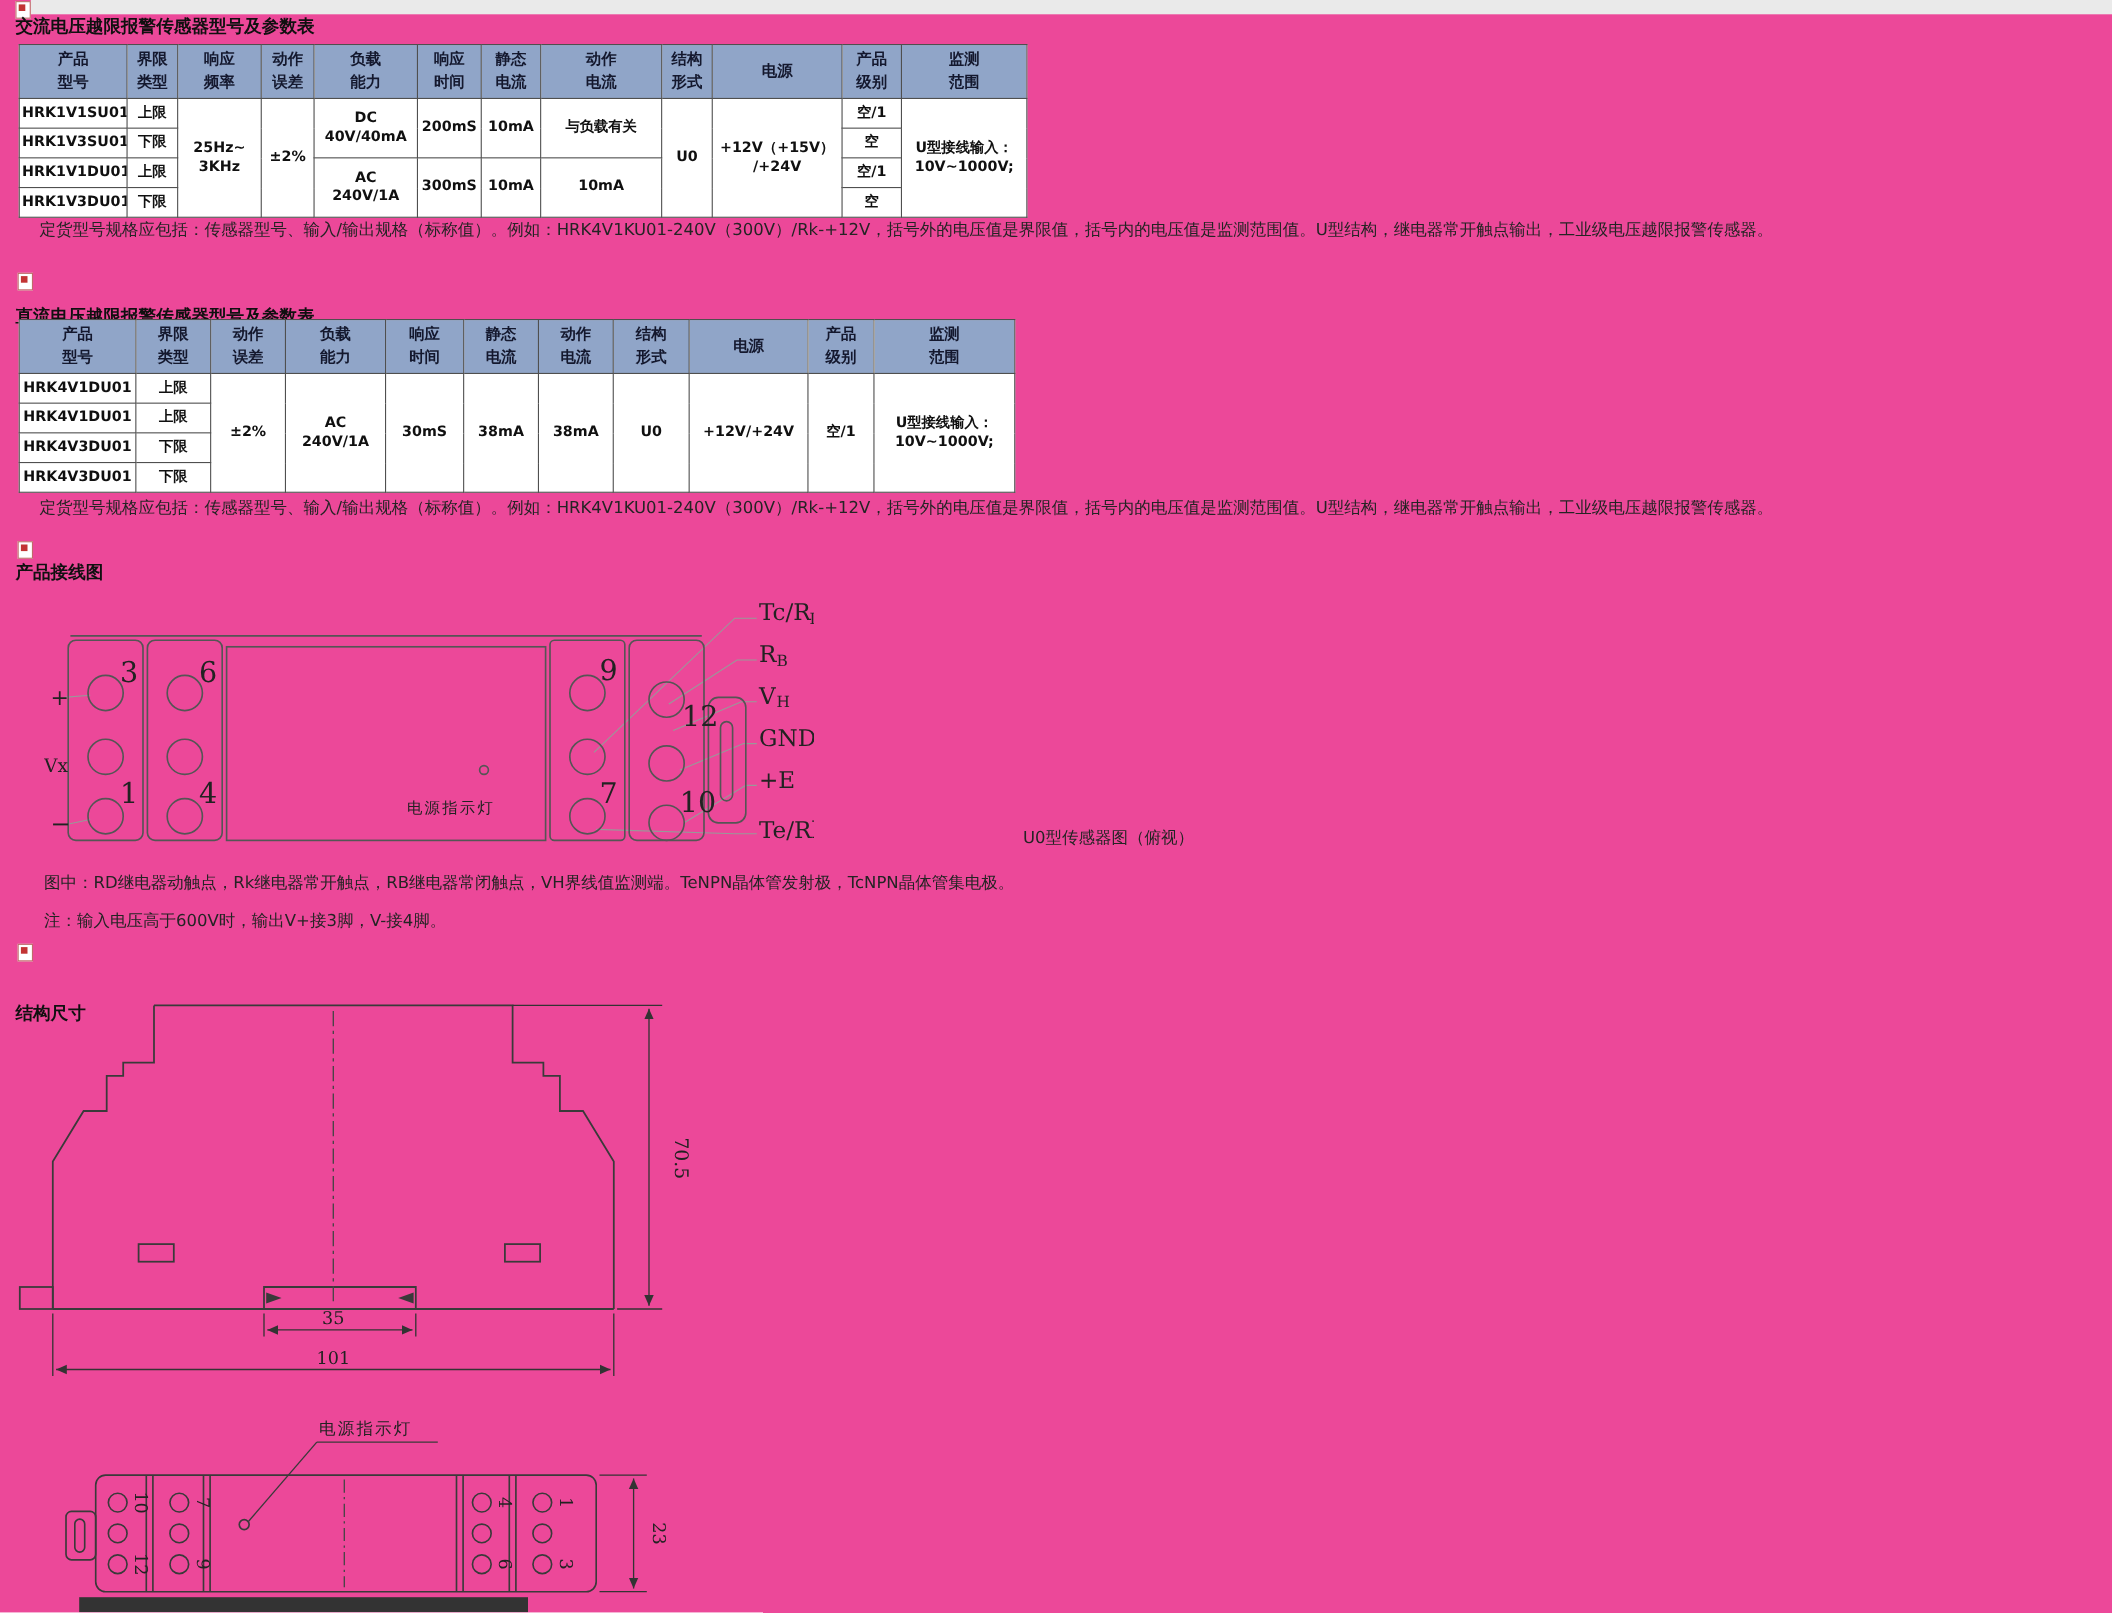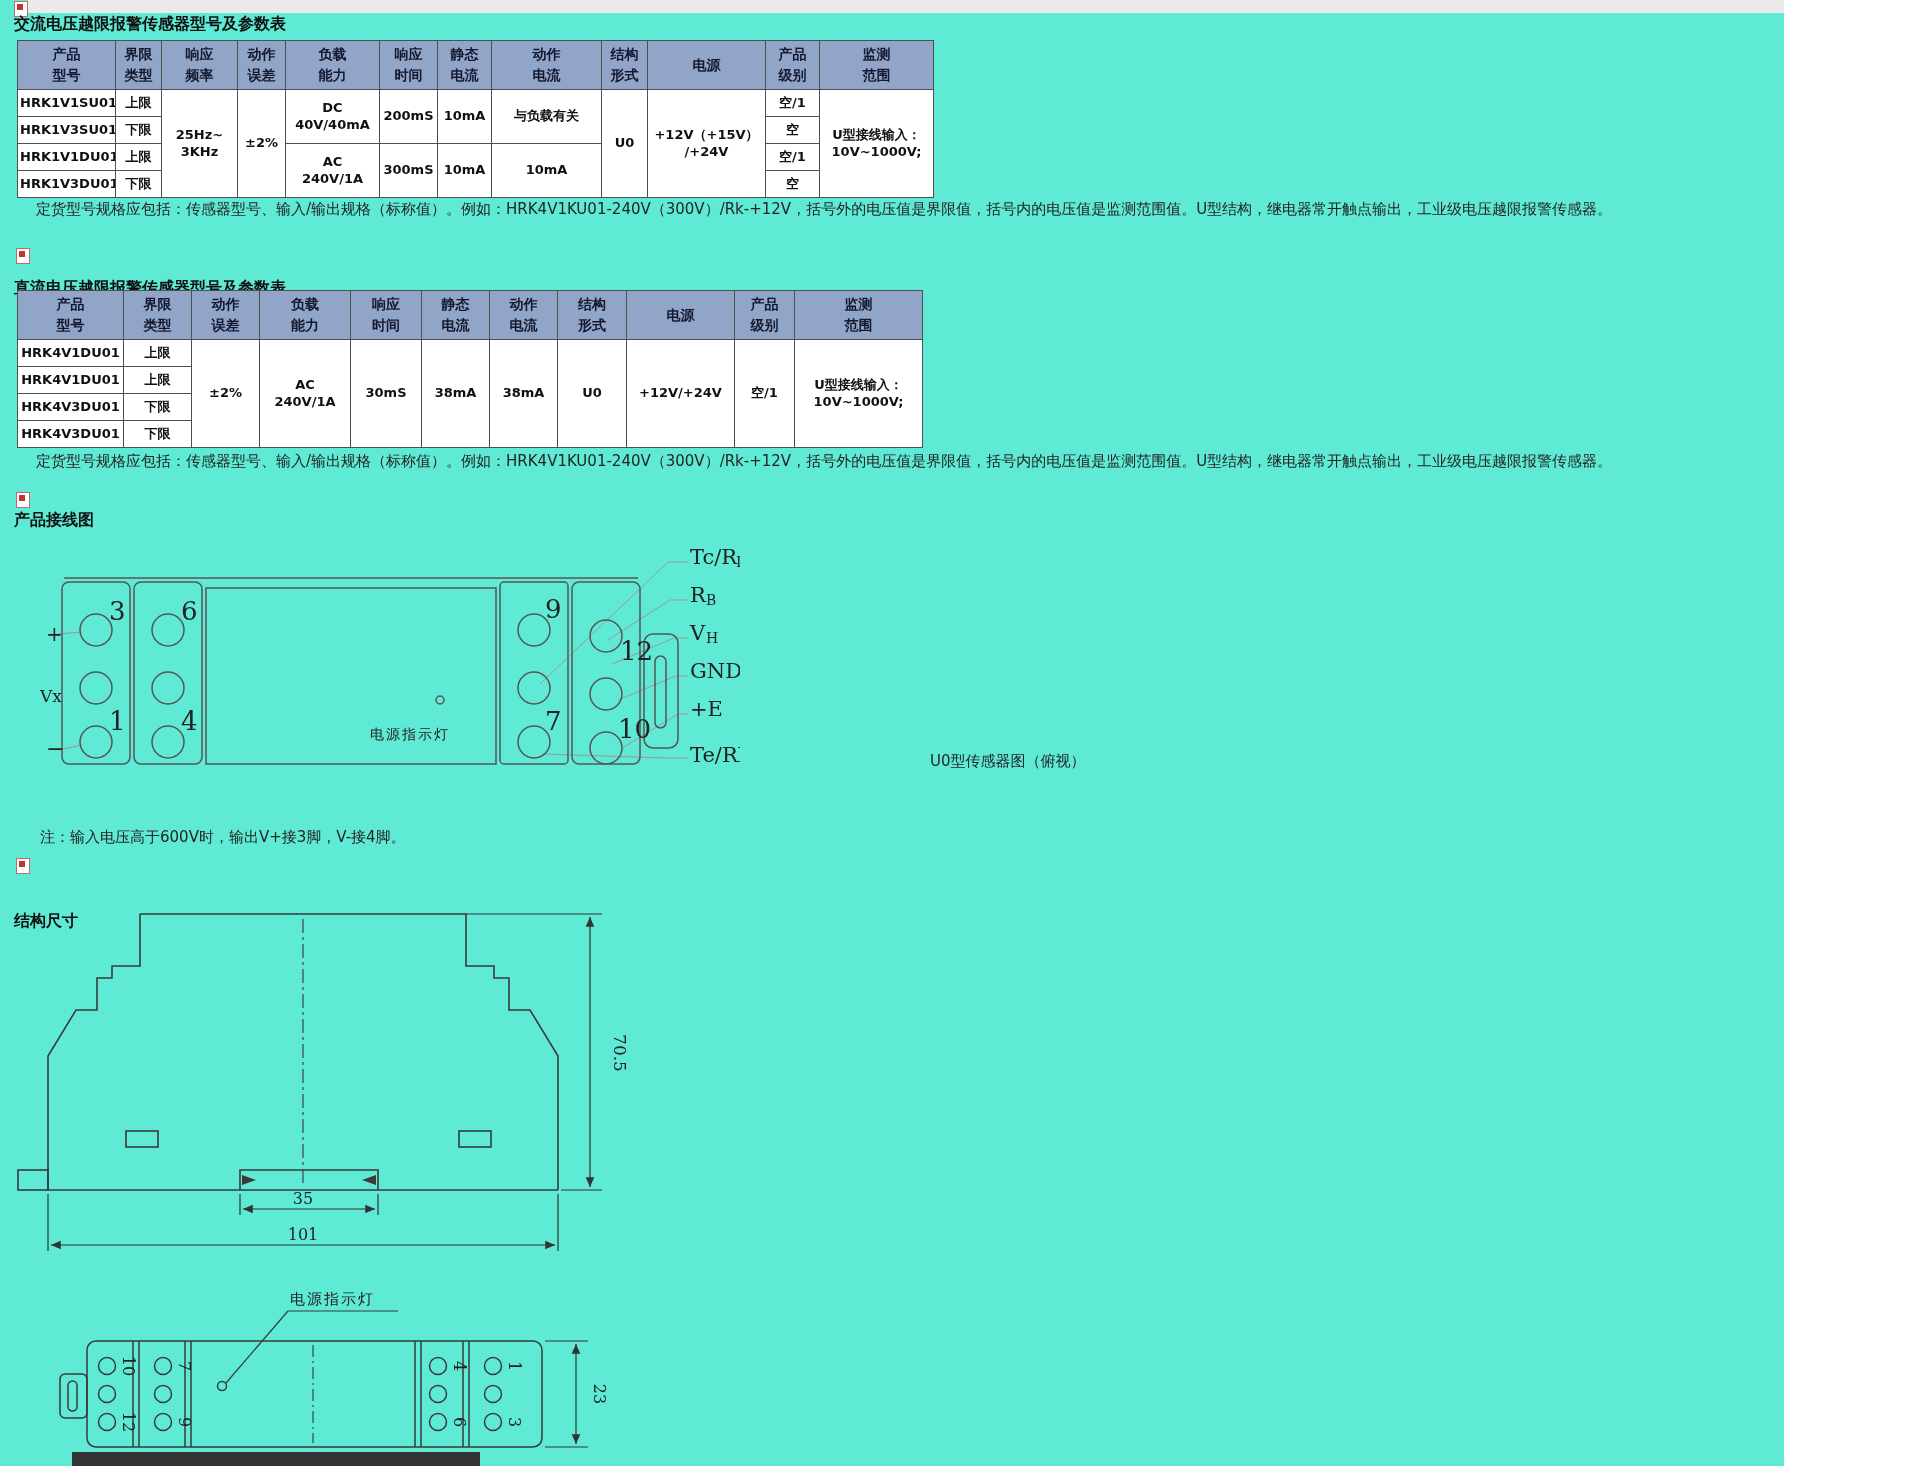--- a/index.html
+++ b/index.html
@@ -1,16 +1,16 @@
 <!DOCTYPE html>
 <html><head>
 <meta charset="utf-8">
 <style>
   html,body{margin:0;padding:0;background:#fff;}
-  .page{position:relative;width:1784px;height:1466px;background:#5eead4;overflow:hidden;
+  .page{position:relative;width:1920px;height:1466px;background:#ec4899;overflow:hidden;
         font-family:"DejaVu Sans",sans-serif;color:#222;}
   .top-strip{position:absolute;left:28px;top:0;width:1892px;height:13px;background:#eaeaea;}
   .ricon{position:absolute;width:12px;height:14px;border:1px solid #c06a6a;background:#fff;}
   .ricon i{display:block;width:6px;height:6px;background:#c23434;margin:2px;}
   .hd{position:absolute;margin:0;font-size:16px;font-weight:700;color:#101010;white-space:nowrap;}
   .ptable{position:absolute;border-collapse:collapse;table-layout:fixed;background:#fff;}
   .ptable th{background:#90a5c8;color:#14182e;font-size:14px;font-weight:700;height:48px;line-height:1.5;}
   .ptable td{font-size:13px;font-weight:700;color:#101010;height:26px;line-height:1.25;}
   .ptable th,.ptable td{border:1px solid #4f4f4f;text-align:center;vertical-align:middle;
         white-space:pre-line;padding:0 2px;overflow:hidden;}
@@ -266,20 +266,21 @@
       <text x="666" y="63" font-size="14">B</text>
       <text x="650" y="98">V</text>
       <text x="666" y="101" font-size="14">H</text>
       <text x="650" y="136">GND</text>
       <text x="650" y="174">+E</text>
       <text x="650" y="220">Te/Rk</text>
     </g>
   </svg>
 
   <div class="cap" style="left:930px;top:752px">U0型传感器图（俯视）</div>
+  <div class="txt" style="left:40px;top:793px">图中：RD继电器动触点，Rk继电器常开触点，RB继电器常闭触点，VH界线值监测端。TeNPN晶体管发射极，TcNPN晶体管集电极。</div>
   <div class="txt" style="left:40px;top:828px">注：输入电压高于600V时，输出V+接3脚，V-接4脚。</div>
 
   <span class="ricon" style="left:16px;top:858px">
       <i></i>
     </span>
   <h2 class="hd" style="left:14px;top:911px">结构尺寸</h2>
 
   <svg style="left:10px;top:903px" width="640" height="365" viewBox="0 0 640 365">
     <defs>
       <marker id="ar" viewBox="0 0 10 10" refX="9" refY="5" markerWidth="9" markerHeight="9" orient="auto-start-reverse">

